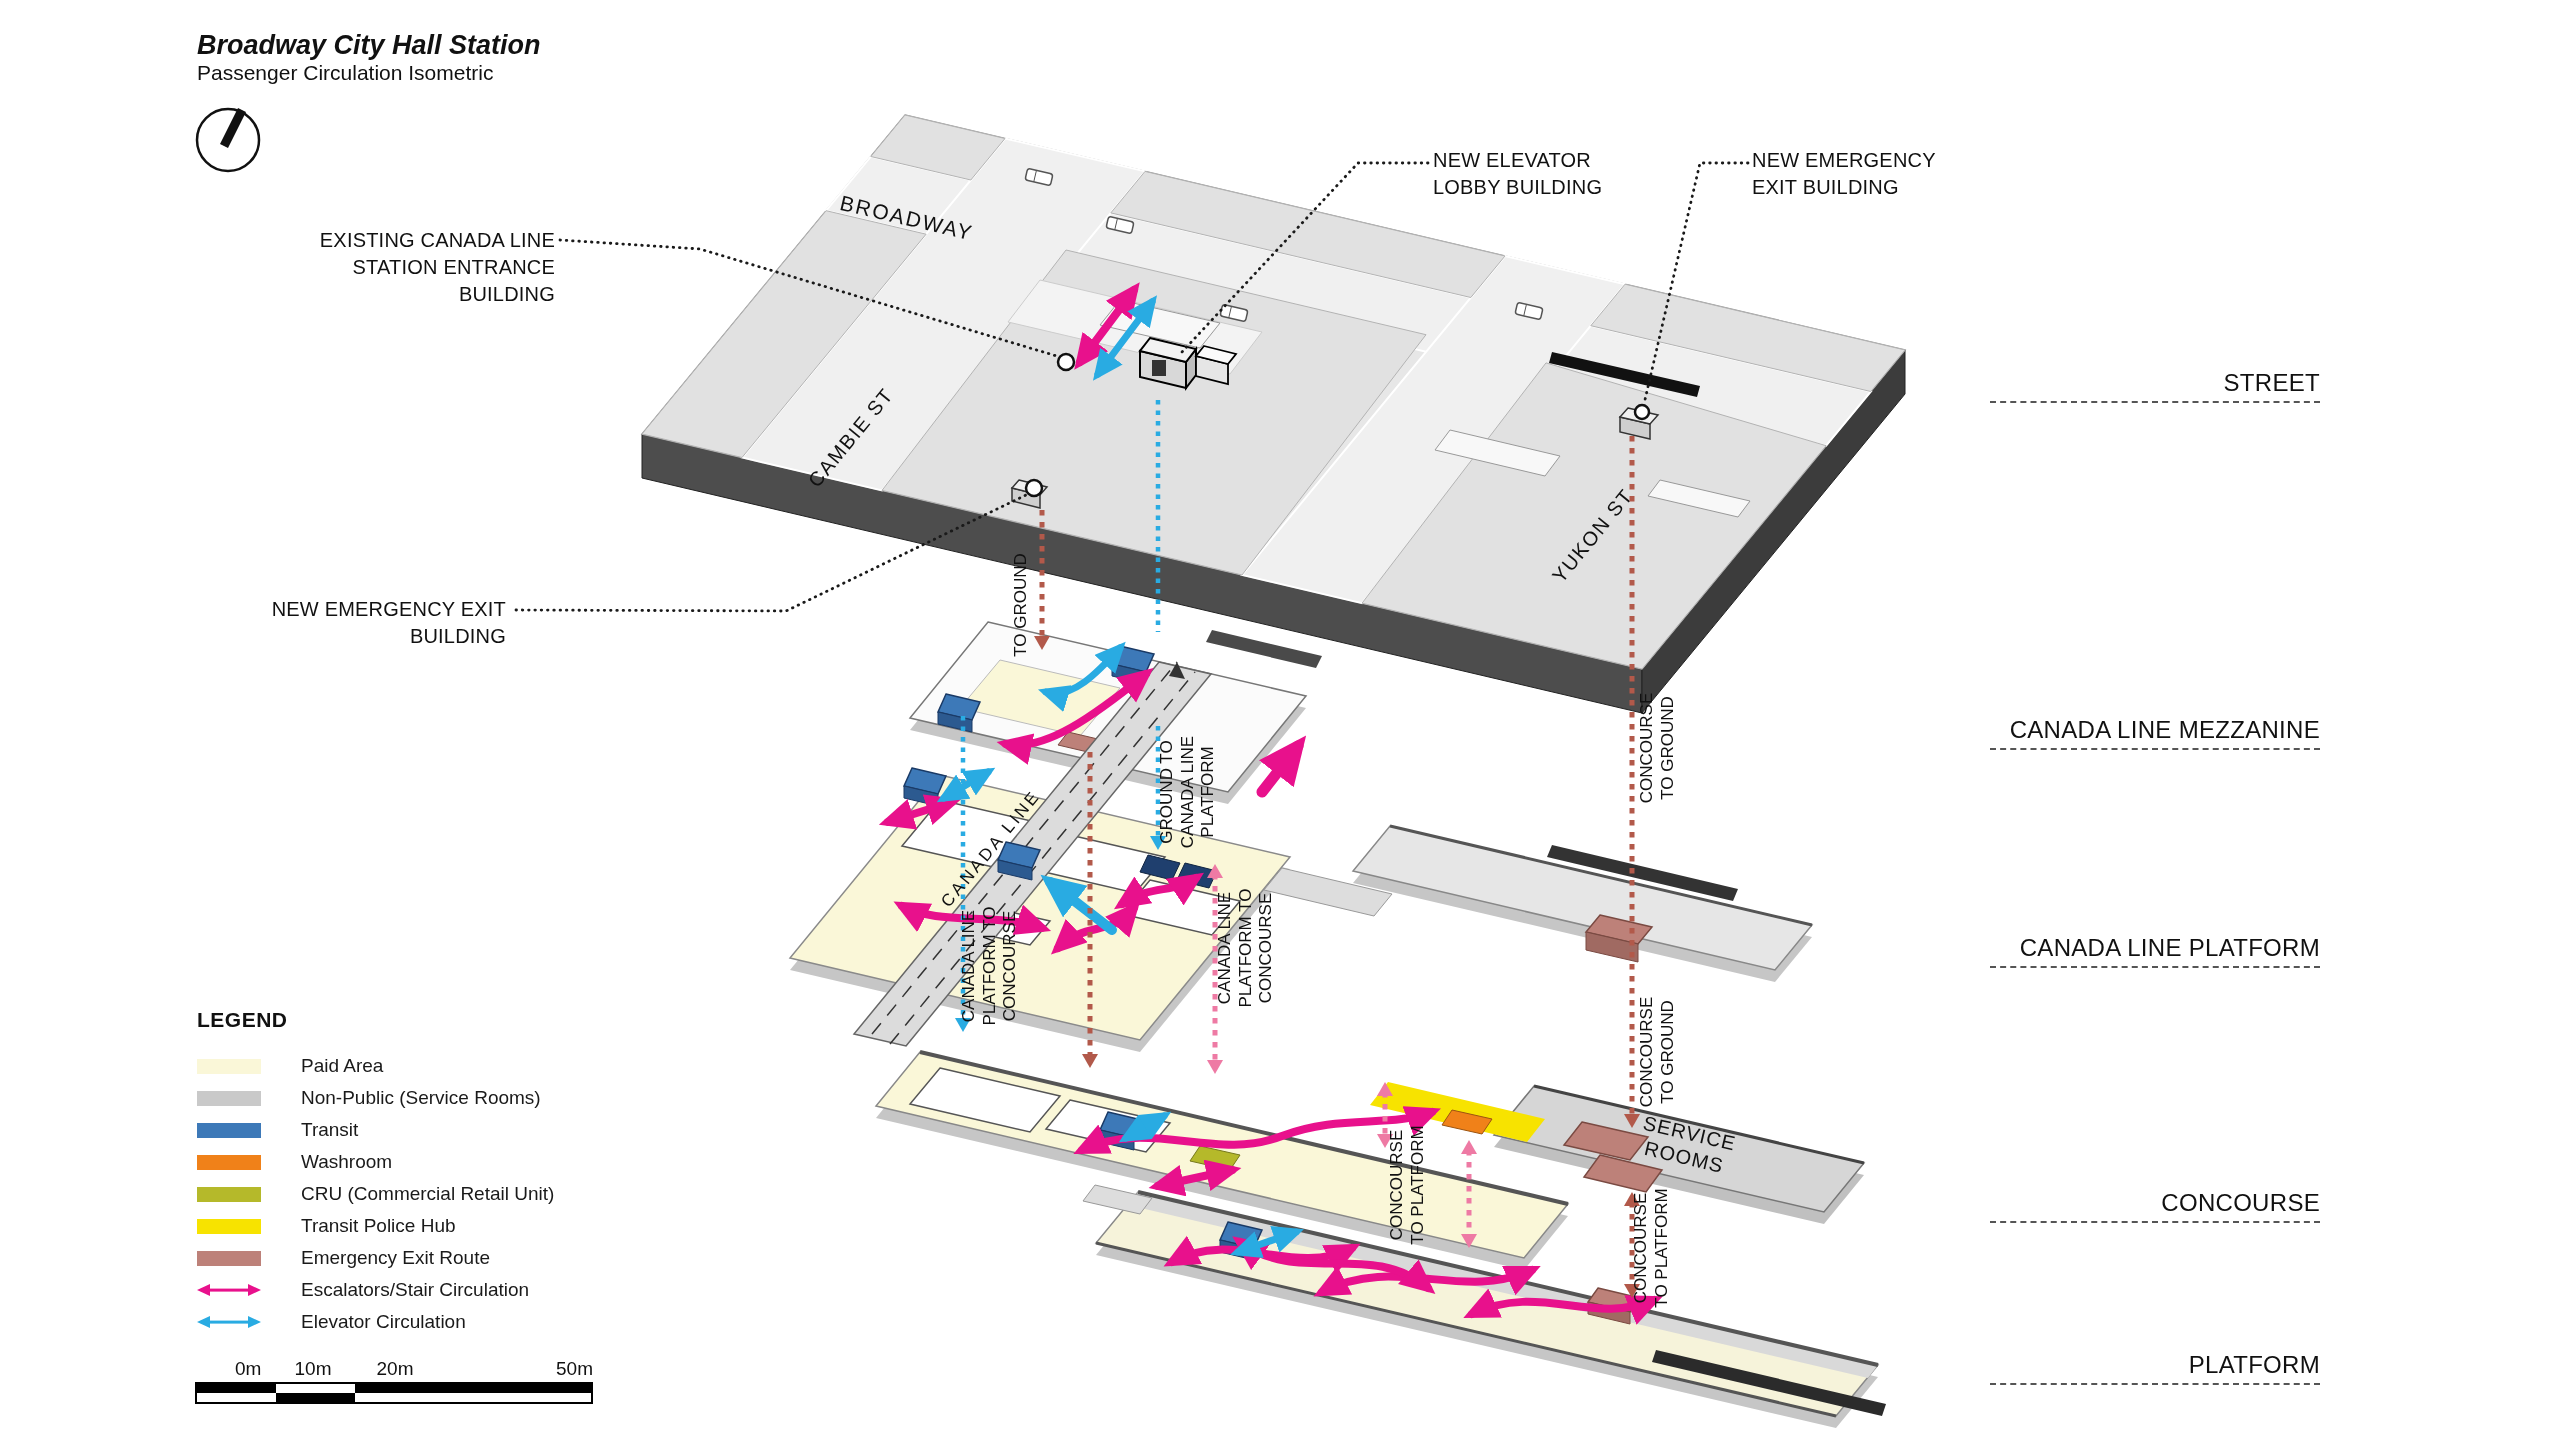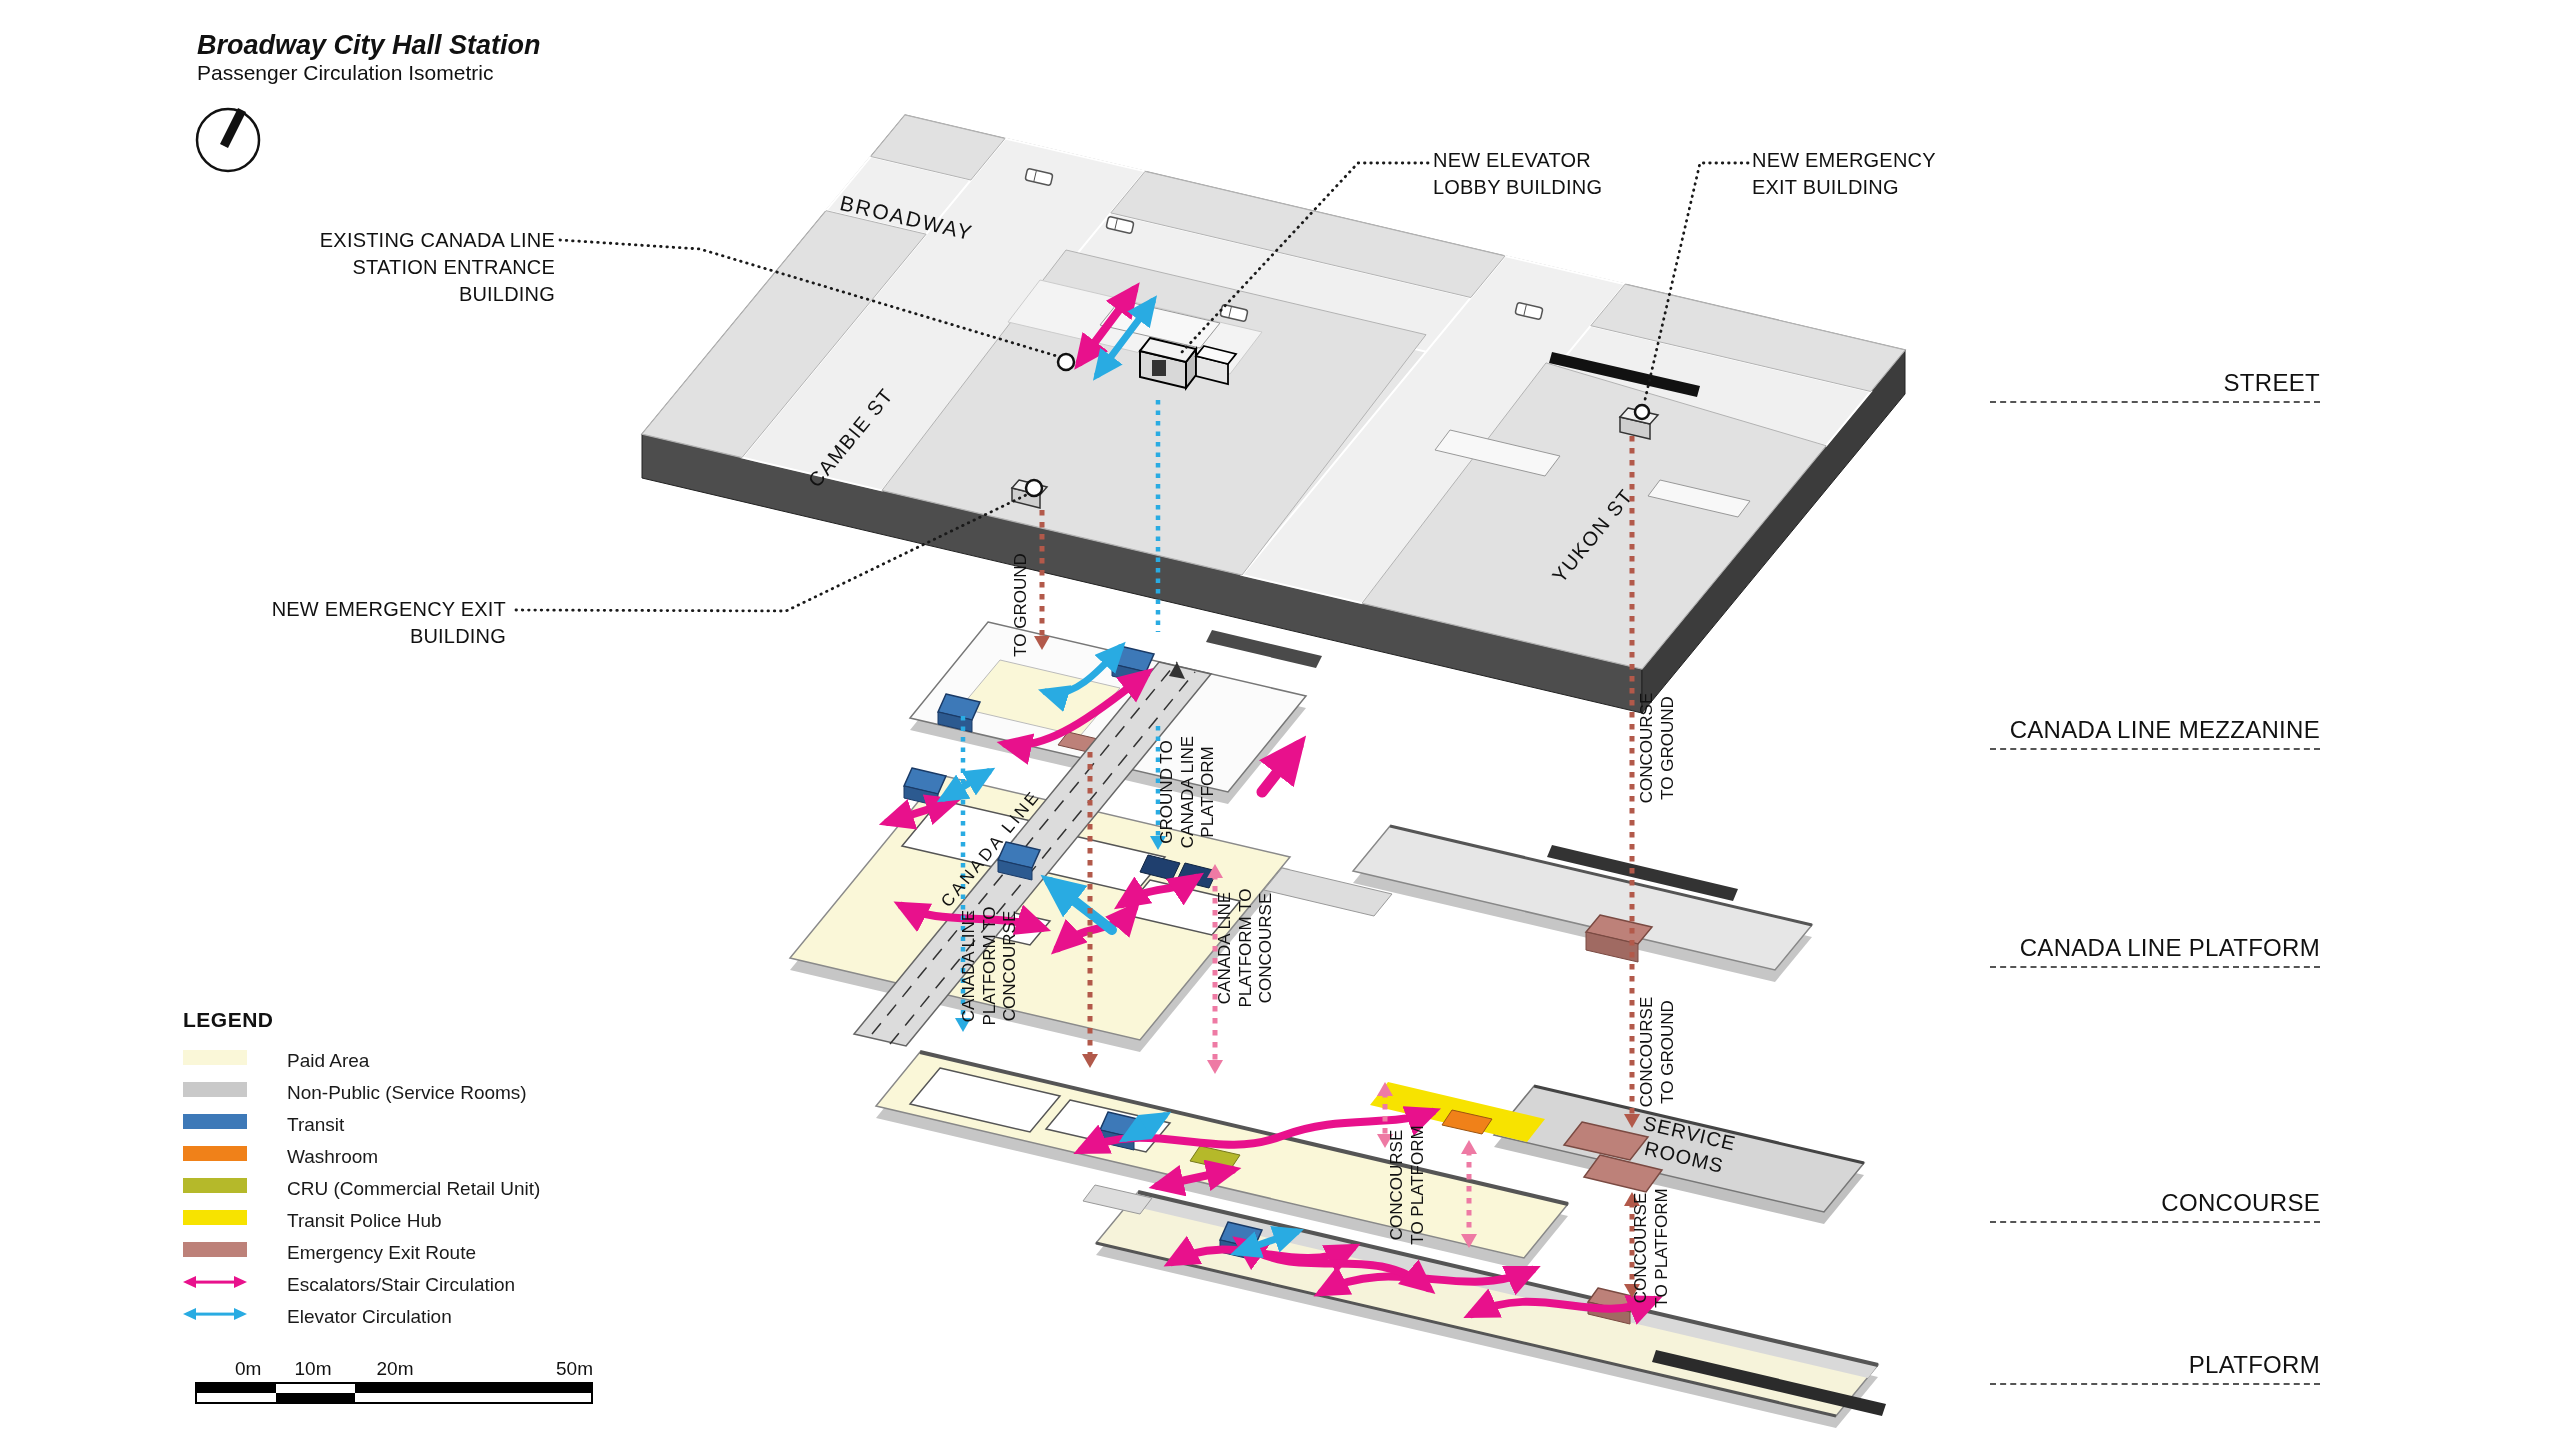--- a/index.html
+++ b/index.html
@@ -13,21 +13,21 @@
   
   .callout{font-size:20px;line-height:27px;letter-spacing:.2px;}
   .callout.right{text-align:right;}
   .callout.center{text-align:left;}
   
   .level-row{position:absolute;width:330px;}
   .level-row .lbl{font-size:24px;text-align:right;letter-spacing:.3px;padding-bottom:4px;}
   .level-row .dash{border-top:2px dashed #555;width:100%;height:0;}
   
   .legend-heading{font-size:21px;font-weight:bold;letter-spacing:.5px;}
-  .legend-row{display:flex;height:32px;}
+  .legend-row{display:flex;align-items:center;height:32px;}
   .legend-swatch{width:64px;height:15px;margin-right:40px;flex:0 0 64px;}
   .legend-arrow{width:64px;height:16px;margin-right:40px;flex:0 0 64px;}
   .legend-label{font-size:19px;color:#1a1a1a;}
   
   .scalebar{position:absolute;left:195px;top:1358px;width:398px;}
   .scalebar .labels{position:relative;height:22px;font-size:19px;margin-left:40px;}
   .scalebar .labels span{position:absolute;top:0;}
   .bar{margin-top:2px;border:2px solid #000;height:18px;display:flex;flex-direction:column;}
   .bar .row{display:flex;height:9px;}
   .seg{height:100%;}
@@ -373,21 +373,21 @@
 </div>
 <div class="level-row" style="left:1990px;top:1189px;">
   <div class="lbl">CONCOURSE</div>
   <div class="dash"></div>
 </div>
 <div class="level-row" style="left:1990px;top:1351px;">
   <div class="lbl">PLATFORM</div>
   <div class="dash"></div>
 </div>
 
-<div class="abs" style="left:183px;top:1008px;width:430px;">
+<div class="abs" style="left:197px;top:1008px;width:430px;">
   <div class="legend-heading">LEGEND</div>
   <div style="height:18px;"></div>
   <div class="legend-row">
     <div class="legend-swatch" style="background: rgb(250, 247, 216);"></div>
     <div class="legend-label">Paid Area</div>
   </div>
   <div class="legend-row">
     <div class="legend-swatch" style="background: rgb(201, 201, 201);"></div>
     <div class="legend-label">Non-Public (Service Rooms)</div>
   </div>

